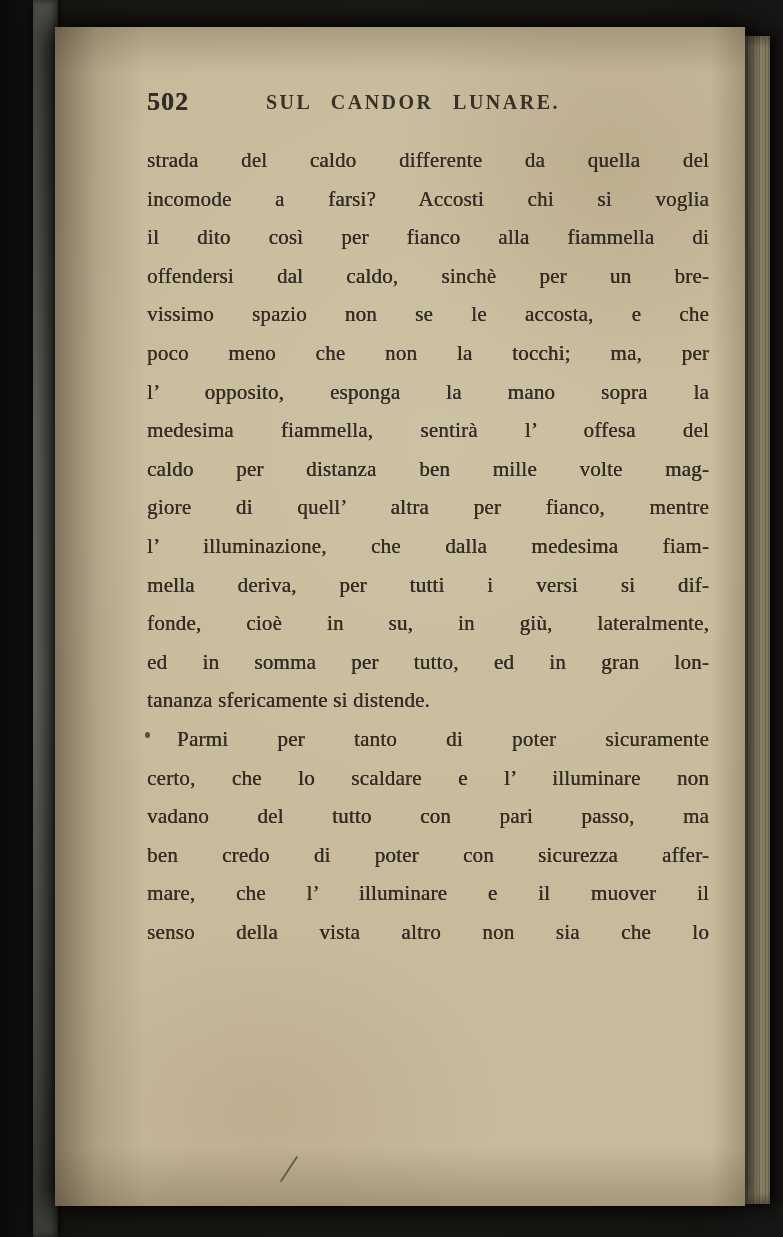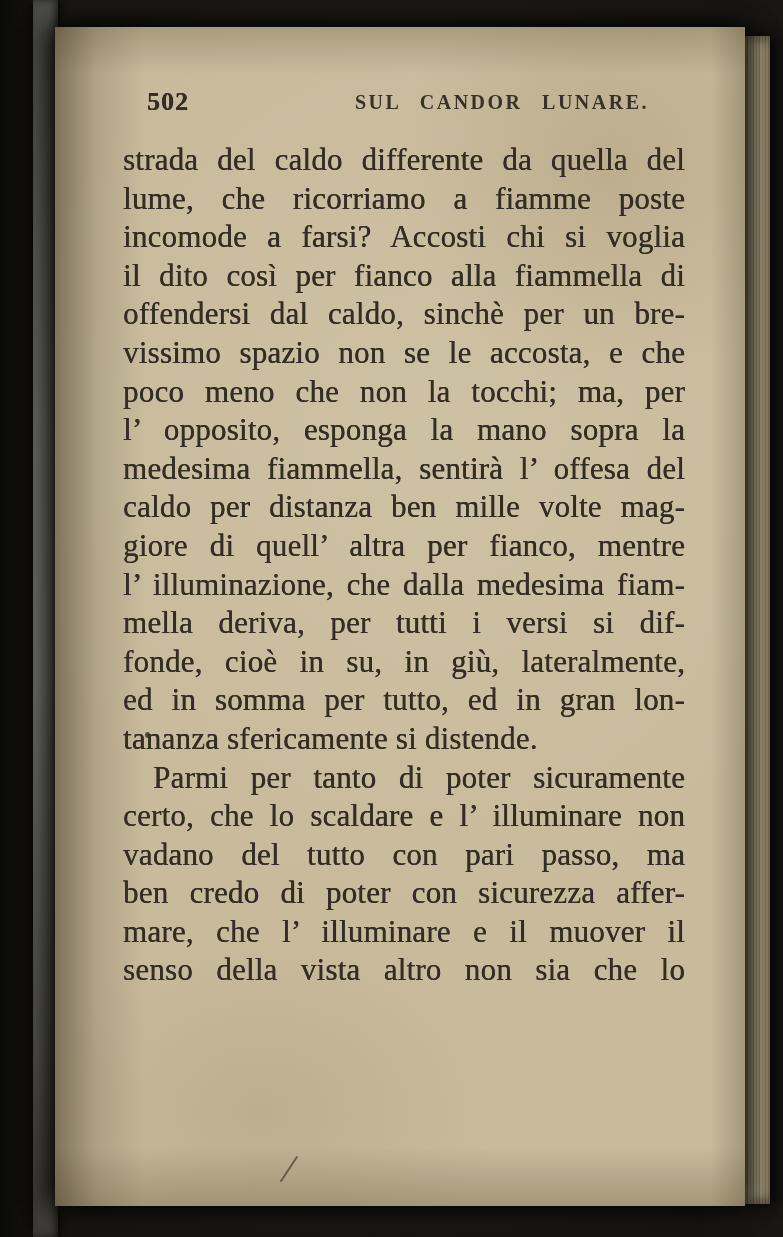--- a/index.html
+++ b/index.html
@@ -73,33 +73,33 @@
   .pagenum {
     position: absolute;
     left: 0; top: 2px;
     font-size: 26px;
     font-weight: 600;
     letter-spacing: 1px;
     text-shadow: 0.3px 0 0 currentColor;
   }
   .running-title {
     display: block;
-    text-align: right;
+    text-align: center;
     padding: 6px 60px 0 30px;
     font-size: 20px;
     font-weight: 700;
     letter-spacing: 2.5px;
     word-spacing: 12px;
     color: #37312a;
   }
   
   .body-text {
-    margin: 20px 36px 0 68px;
+    margin: 20px 36px 0 92px;
     width: 562px;
-    font-size: 31px;
+    font-size: 21px;
     line-height: 38.6px;
     letter-spacing: 0.2px;
     text-shadow: 0.35px 0 0 currentColor;
   }
   .line {
     text-align: justify;
     text-align-last: justify;
     white-space: normal;
     height: 38.6px;
   }
@@ -139,21 +139,20 @@
 
   <div class="page">
     <div class="header">
       <span class="pagenum">502</span>
       <span class="running-title">SUL CANDOR LUNARE.</span>
     </div>
 
     <div class="body-text">
       <div class="para">
         <div class="line">strada del caldo differente da quella del</div>
-        <div class="line">lume, che ricorriamo a fiamme poste</div>
         <div class="line">incomode a farsi? Accosti chi si voglia</div>
         <div class="line">il dito così per fianco alla fiammella di</div>
         <div class="line">offendersi dal caldo, sinchè per un bre-</div>
         <div class="line">vissimo spazio non se le accosta, e che</div>
         <div class="line">poco meno che non la tocchi; ma, per</div>
         <div class="line">l’ opposito, esponga la mano sopra la</div>
         <div class="line">medesima fiammella, sentirà l’ offesa del</div>
         <div class="line">caldo per distanza ben mille volte mag-</div>
         <div class="line">giore di quell’ altra per fianco, mentre</div>
         <div class="line">l’ illuminazione, che dalla medesima fiam-</div>

